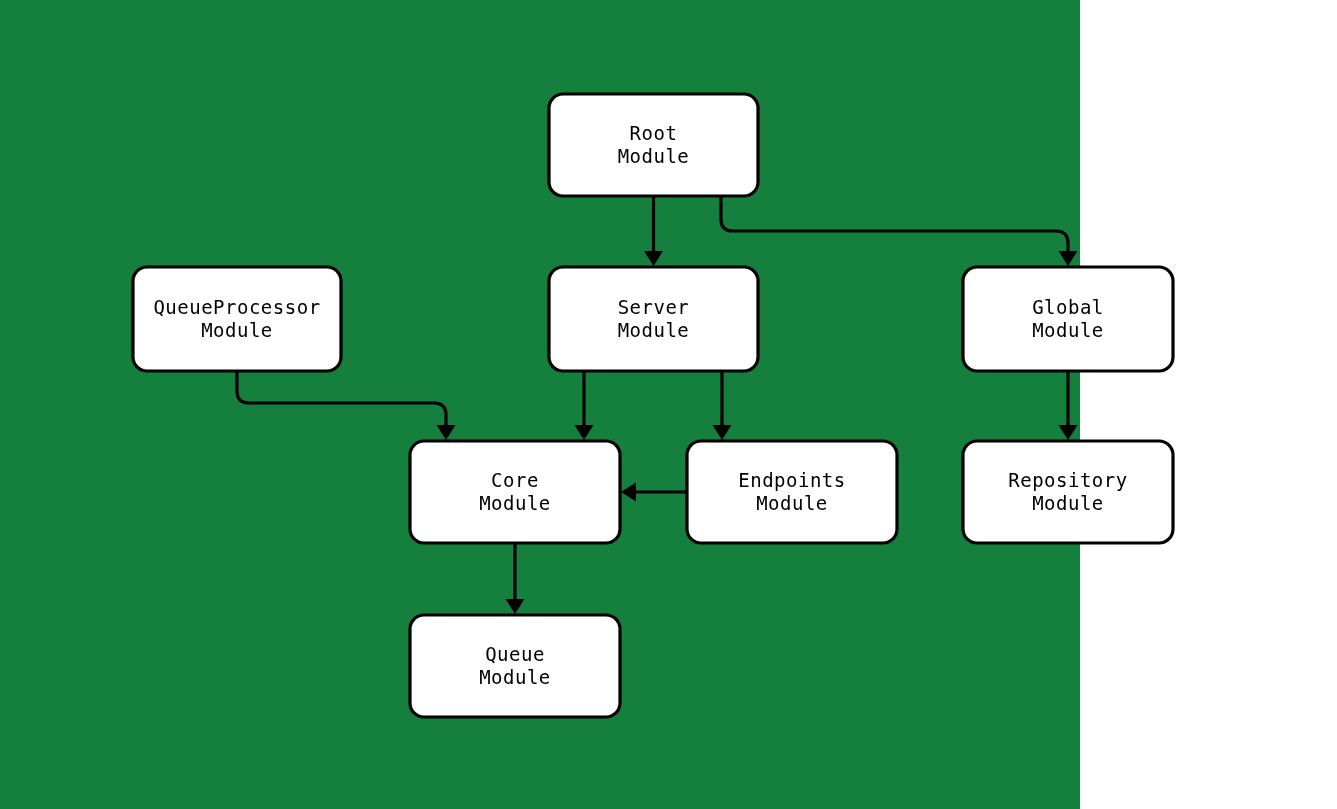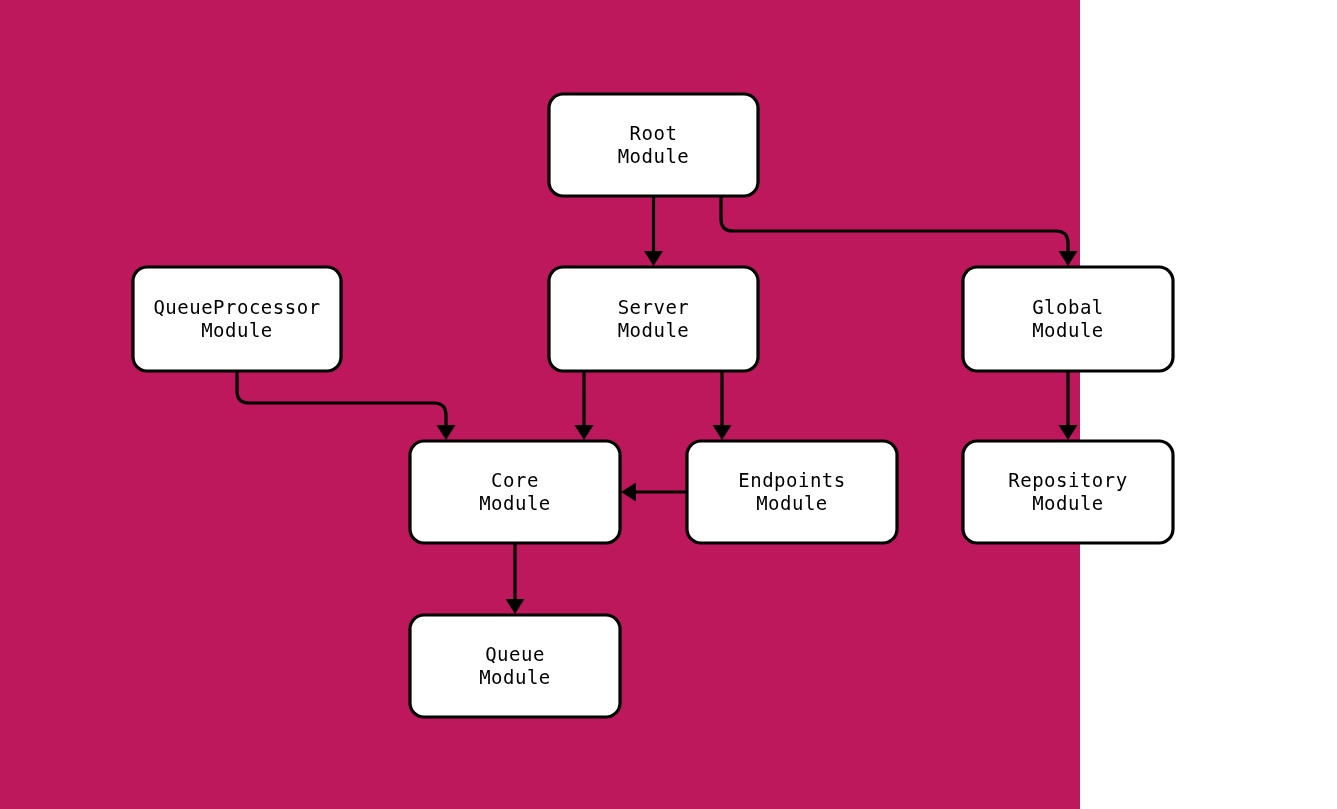--- a/index.html
+++ b/index.html
@@ -11,21 +11,21 @@
   body {
     width: 1337px;
     height: 809px;
     overflow: hidden;
     font-family: "DejaVu Sans Mono", "Liberation Mono", monospace;
   }
   #diagram-root {
     position: relative;
     width: 1080px;
     height: 809px;
-    background: #be185d;
+    background: #15803d;
   }
   svg#diagram-svg {
     display: block;
     width: 1337px;
     height: 809px;
   }
   .node-box {
     fill: #ffffff;
     stroke: #000000;
     stroke-width: 3.2;

